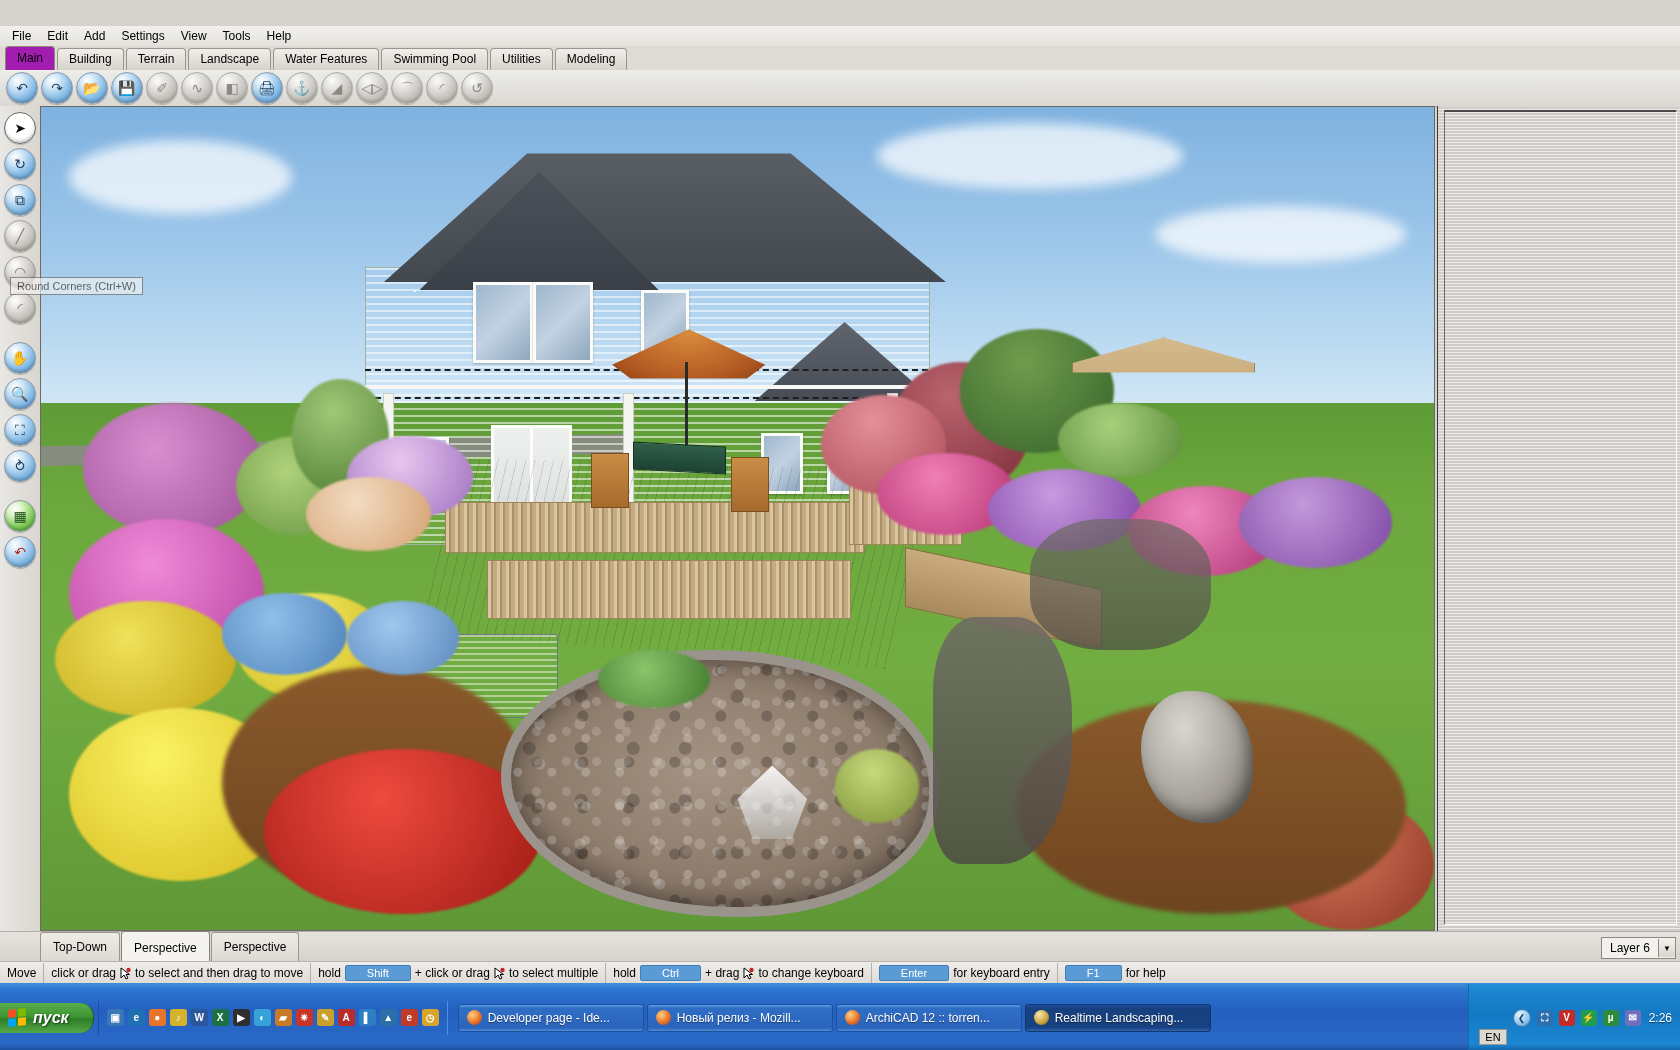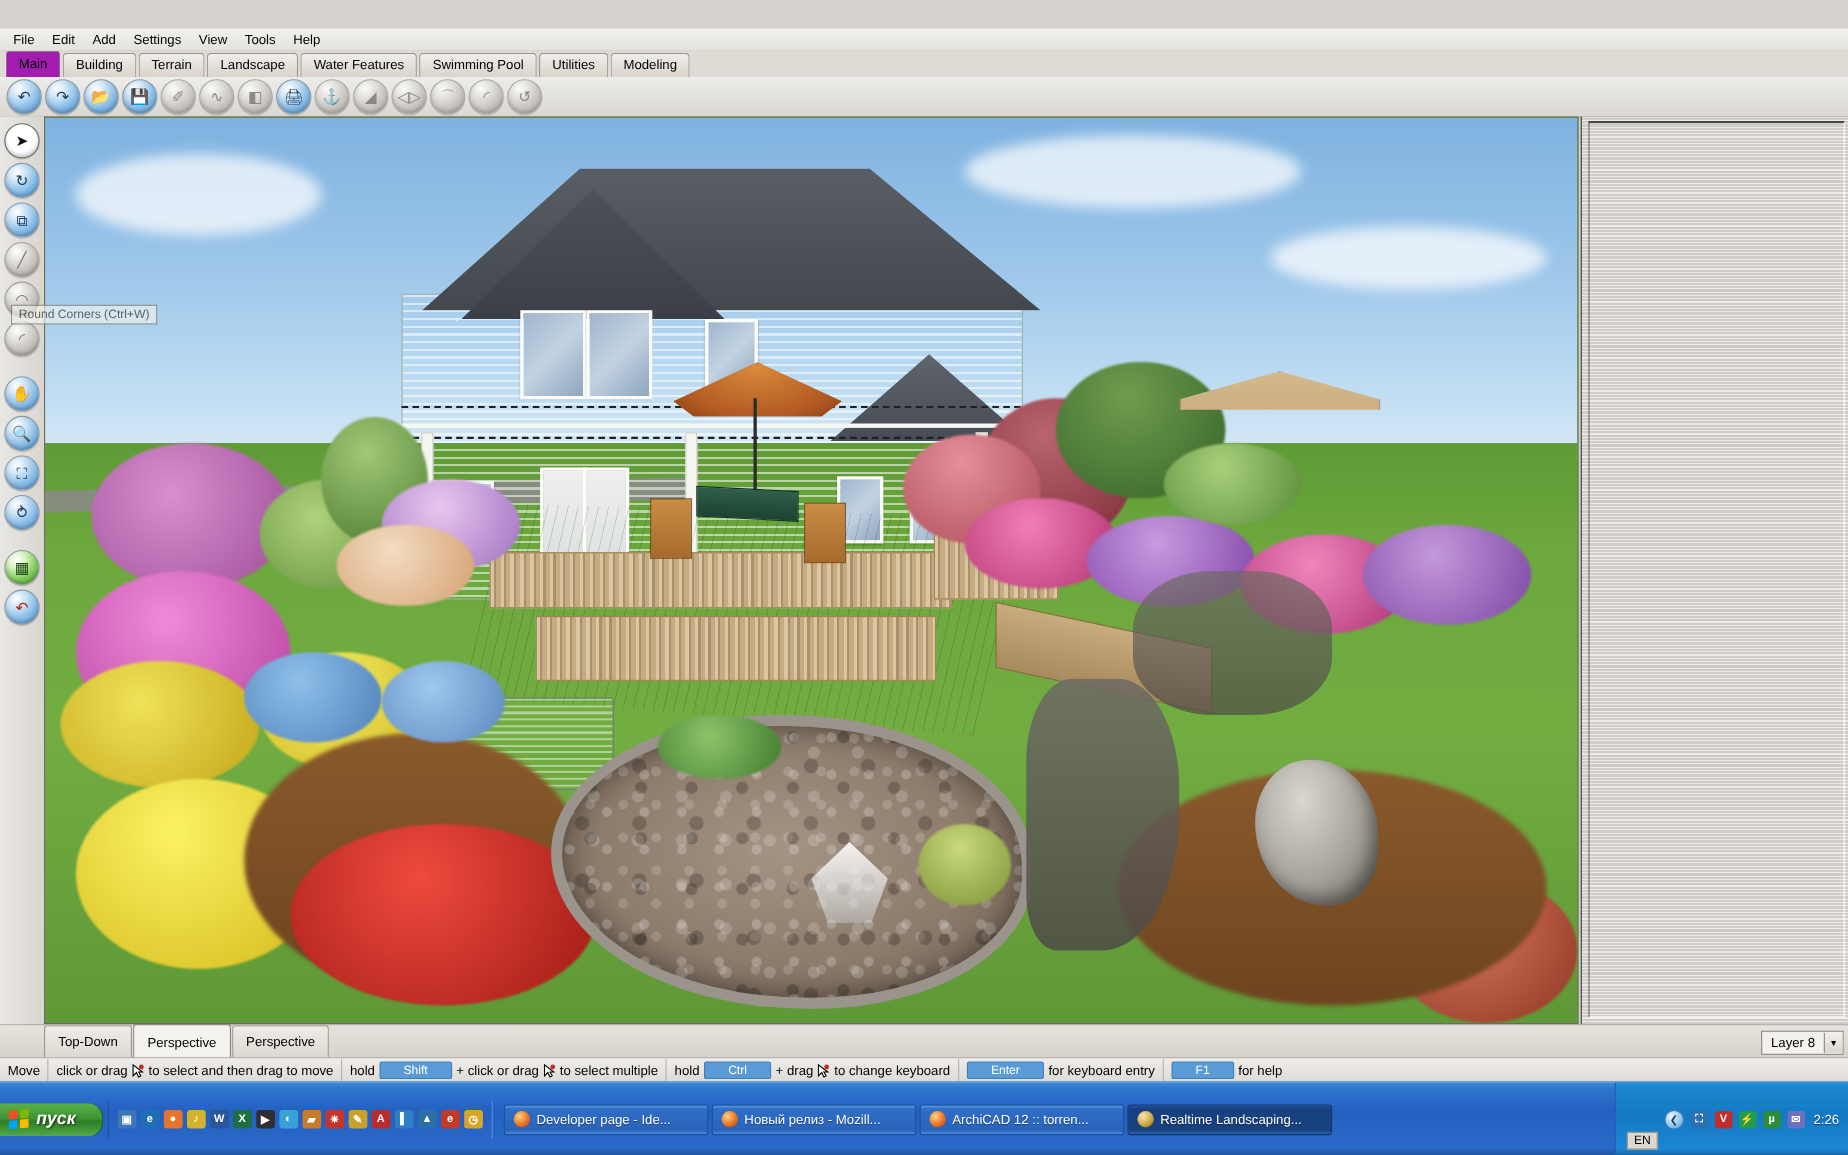--- a/index.html
+++ b/index.html
@@ -582,21 +582,21 @@
 
   <div class="rightpanel">
     <div class="rp-inner"></div>
   </div>
 
   <div class="viewtabs" id="viewtabs">
     <div class="vtab">Top-Down</div>
       <div class="vtab active">Perspective</div>
       <div class="vtab">Perspective</div>
       <div class="layer-sel">
-      <span class="lbl">Layer 8</span>
+      <span class="lbl">Layer 6</span>
       <span class="arrow">▼</span>
     </div>
   </div>
 
   <div class="statusbar" id="statusbar">
       <div class="sb-cell">Move</div>
       <div class="sb-cell">
         <span>click or drag</span>
         <span class="cursor-ic">
           <svg width="11" height="13" viewBox="0 0 11 13">

